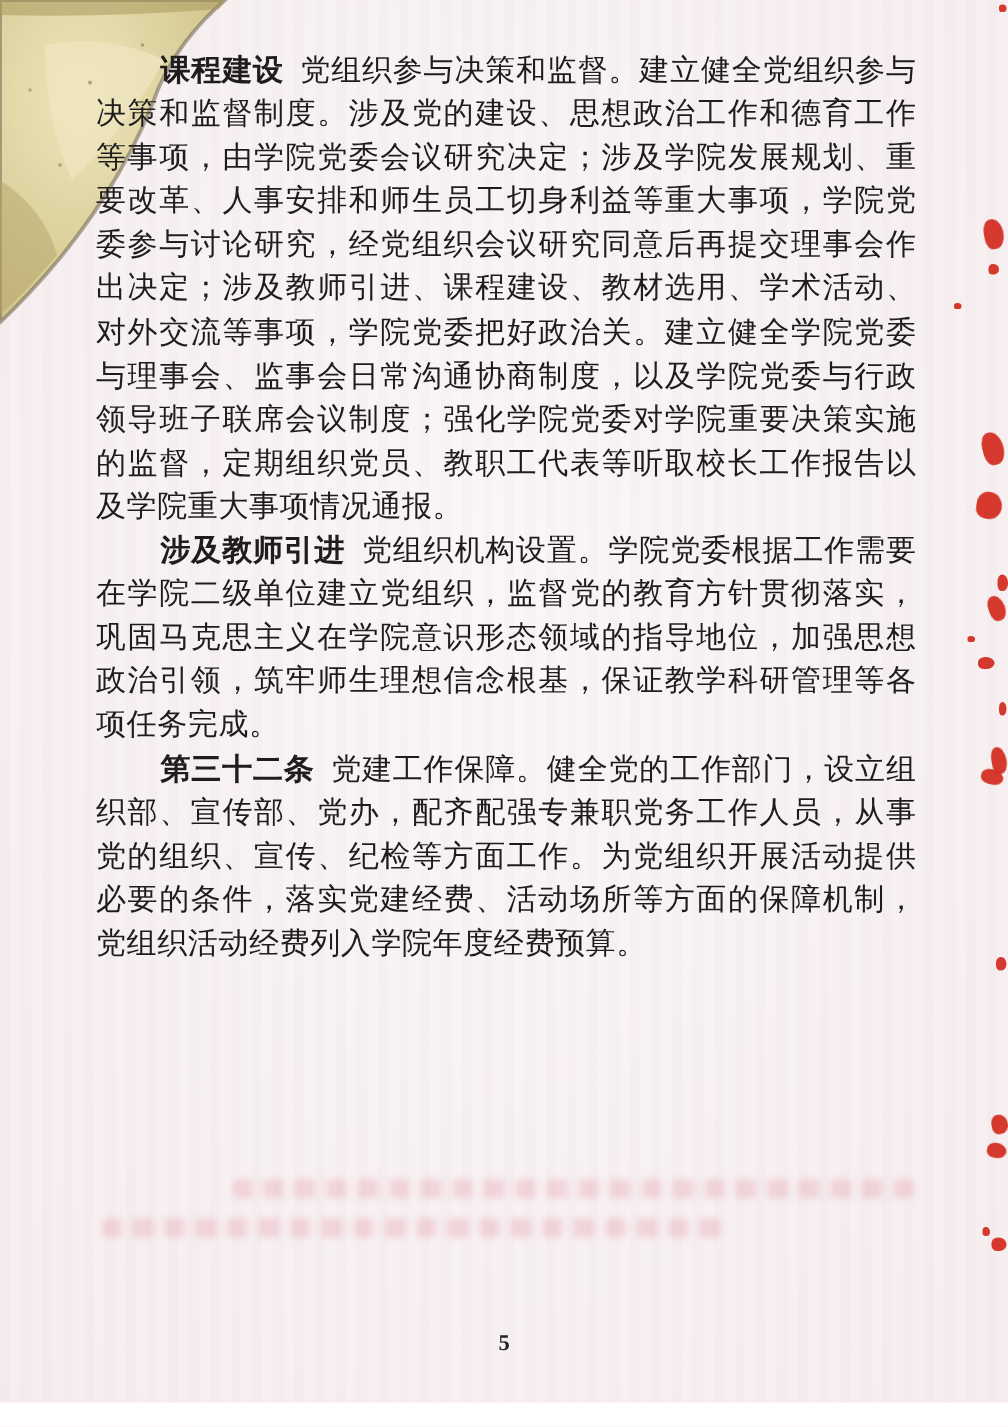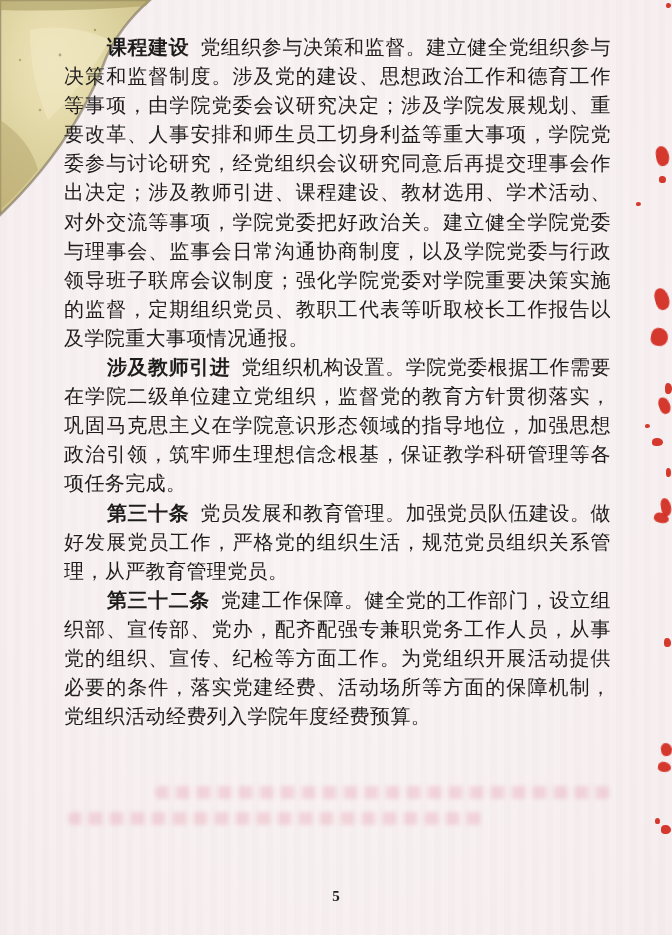--- a/index.html
+++ b/index.html
@@ -56,21 +56,20 @@
     <path d="M0,120 Q30,140 38,170 Q20,192 0,210 Z" fill="#b3a46a" opacity="0.5"></path>
     <circle cx="60" cy="55" r="1.4" fill="#8c7a42" opacity=".6"></circle>
     <circle cx="95" cy="30" r="1.2" fill="#8c7a42" opacity=".6"></circle>
     <circle cx="40" cy="110" r="1.3" fill="#8c7a42" opacity=".5"></circle>
     <circle cx="20" cy="60" r="1.2" fill="#8c7a42" opacity=".5"></circle>
   </svg>
 
   <div class="doc-text">
       <p><span class="article-heading">课程建设</span>党组织参与决策和监督。建立健全党组织参与决策和监督制度。涉及党的建设、思想政治工作和德育工作等事项，由学院党委会议研究决定；涉及学院发展规划、重要改革、人事安排和师生员工切身利益等重大事项，学院党委参与讨论研究，经党组织会议研究同意后再提交理事会作出决定；涉及教师引进、课程建设、教材选用、学术活动、对外交流等事项，学院党委把好政治关。建立健全学院党委与理事会、监事会日常沟通协商制度，以及学院党委与行政领导班子联席会议制度；强化学院党委对学院重要决策实施的监督，定期组织党员、教职工代表等听取校长工作报告以及学院重大事项情况通报。</p>
       <p><span class="article-heading">涉及教师引进</span>党组织机构设置。学院党委根据工作需要在学院二级单位建立党组织，监督党的教育方针贯彻落实，巩固马克思主义在学院意识形态领域的指导地位，加强思想政治引领，筑牢师生理想信念根基，保证教学科研管理等各项任务完成。</p>
-      <p><span class="article-heading">第三十条</span>党员发展和教育管理。加强党员队伍建设。做好发展党员工作，严格党的组织生活，规范党员组织关系管理，从严教育管理党员。</p>
       <p><span class="article-heading">第三十二条</span>党建工作保障。健全党的工作部门，设立组织部、宣传部、党办，配齐配强专兼职党务工作人员，从事党的组织、宣传、纪检等方面工作。为党组织开展活动提供必要的条件，落实党建经费、活动场所等方面的保障机制，党组织活动经费列入学院年度经费预算。</p>
     </div>
 
   <div id="ghosts">
       <div class="ghost" style="left: 155px; top: 786px; width: 455px;"></div>
       <div class="ghost" style="left: 68px; top: 812px; width: 415px;"></div>
     </div>
 
   <div id="marks">
       <div class="red-mark" style="left: 656px; top: 146px; width: 13px; height: 20px; transform: rotate(-10deg); background: rgb(211, 41, 28);"></div>

